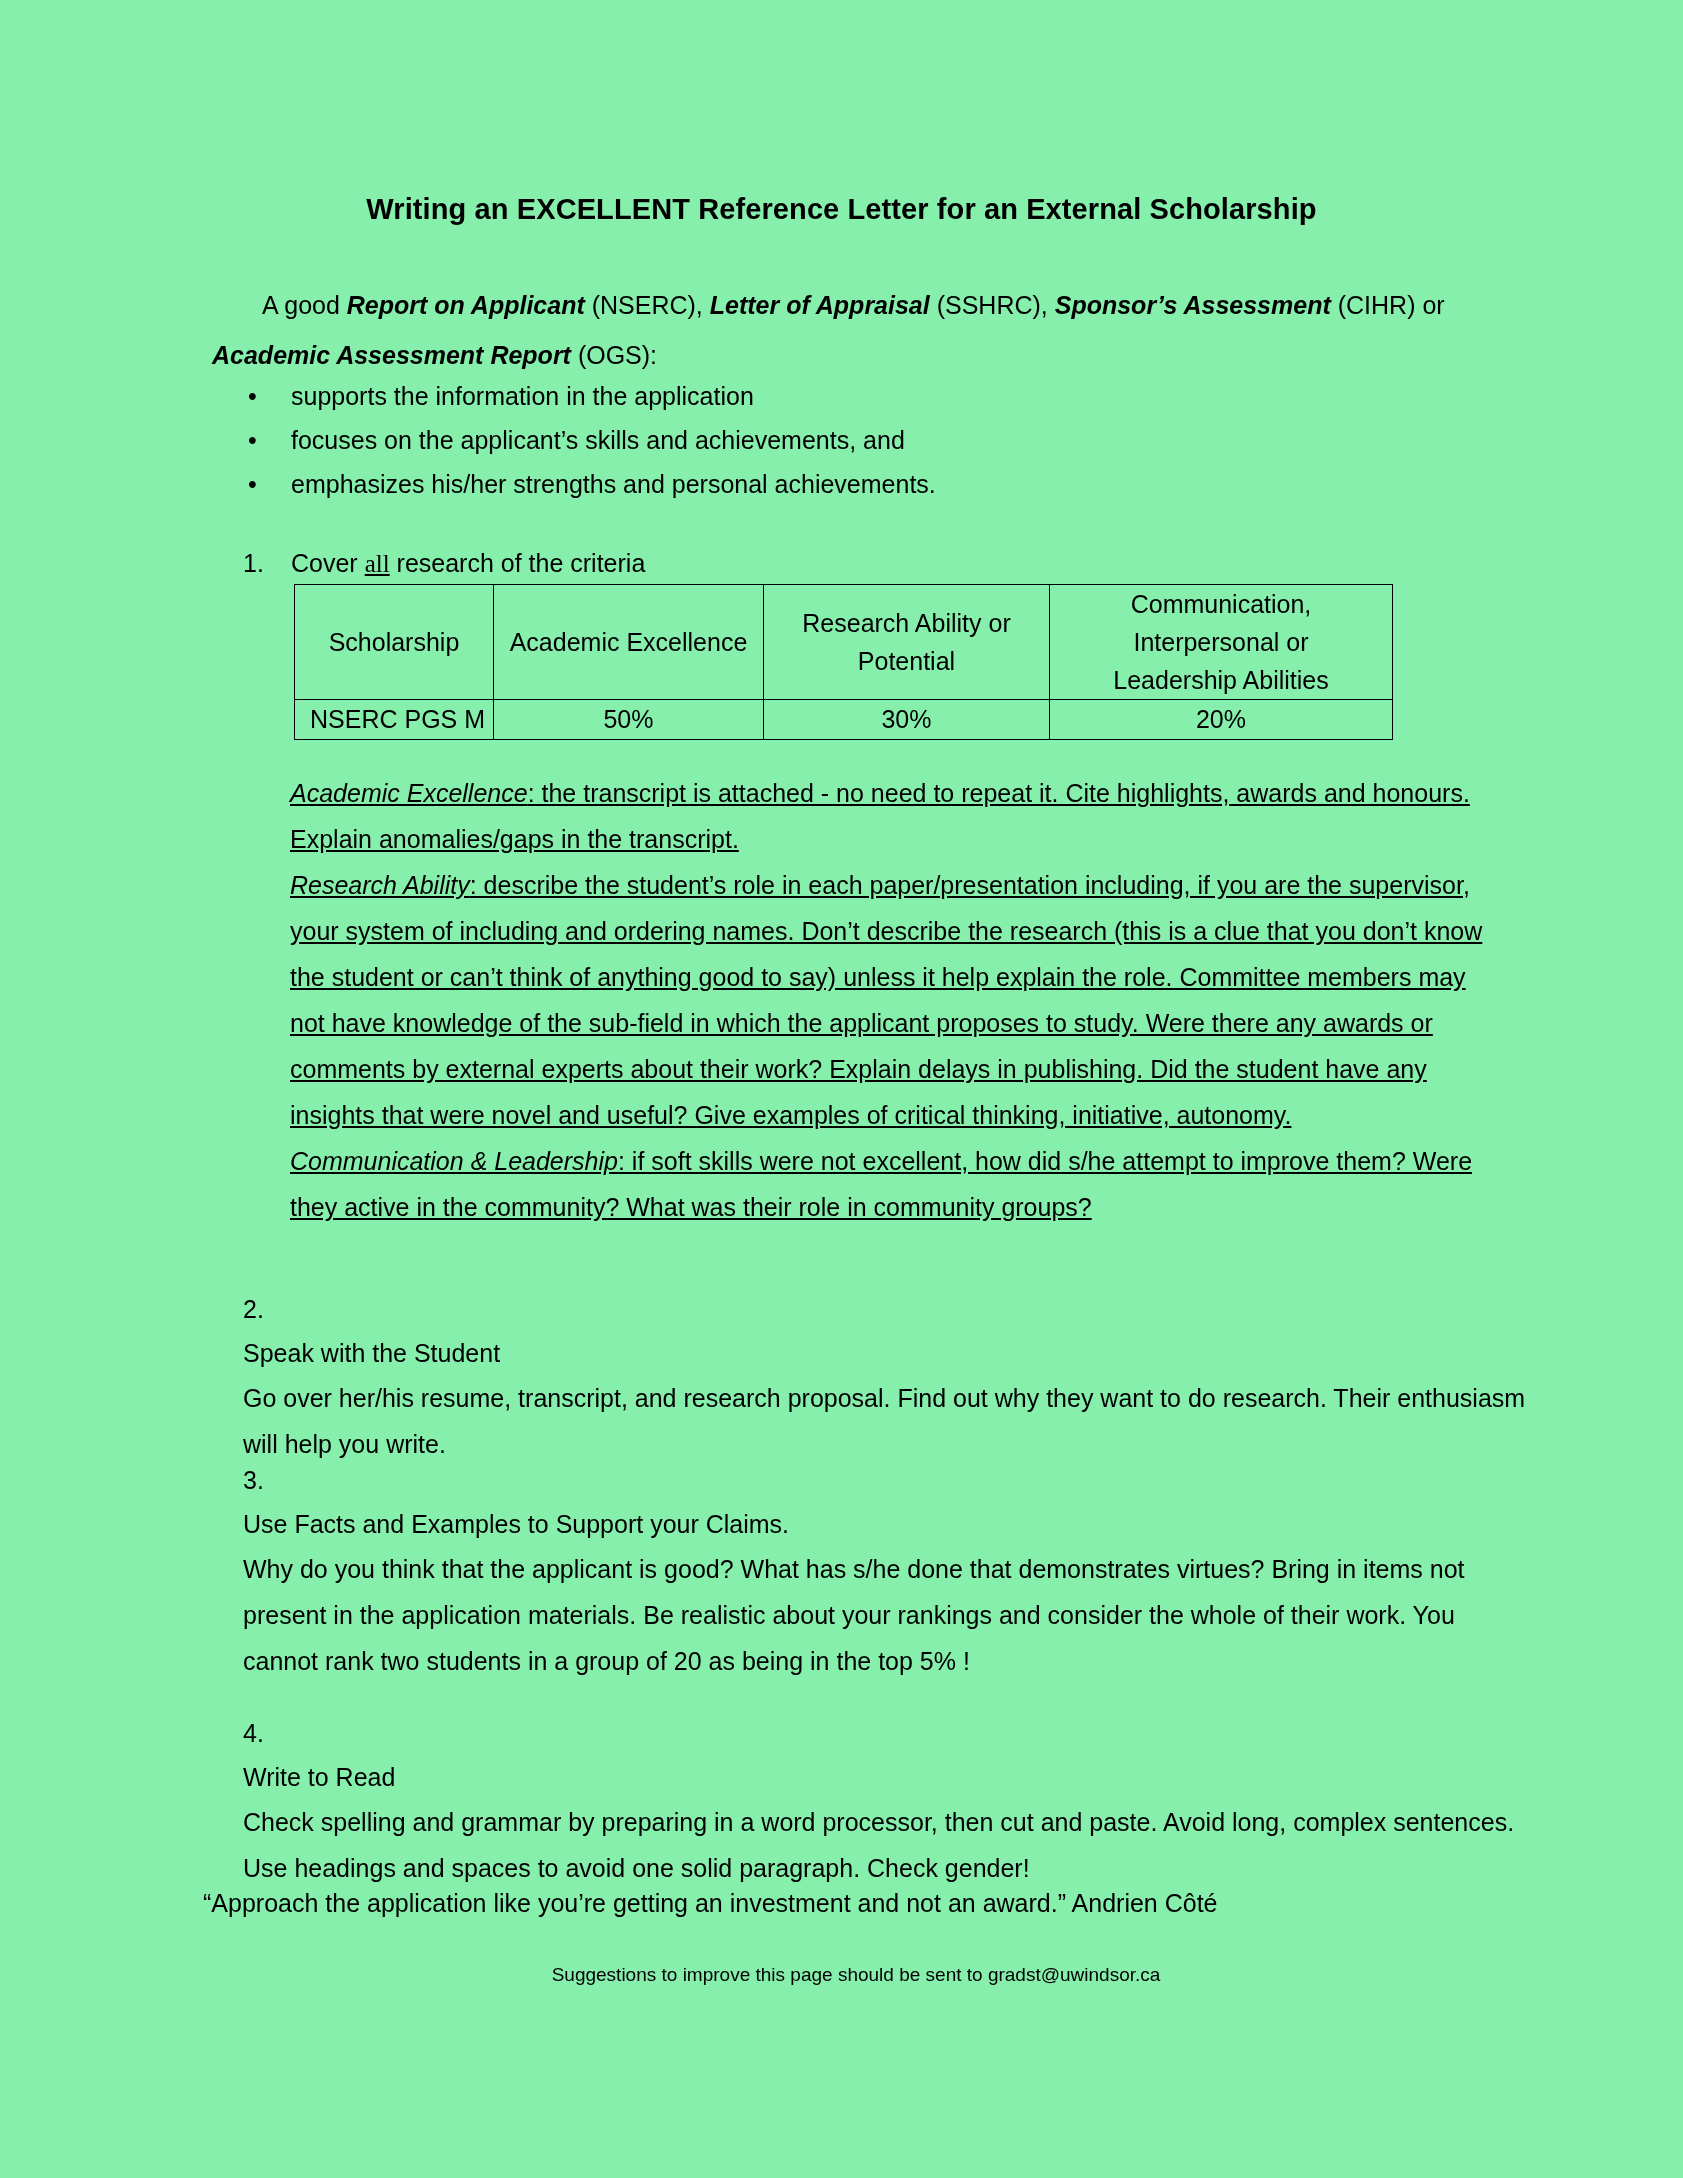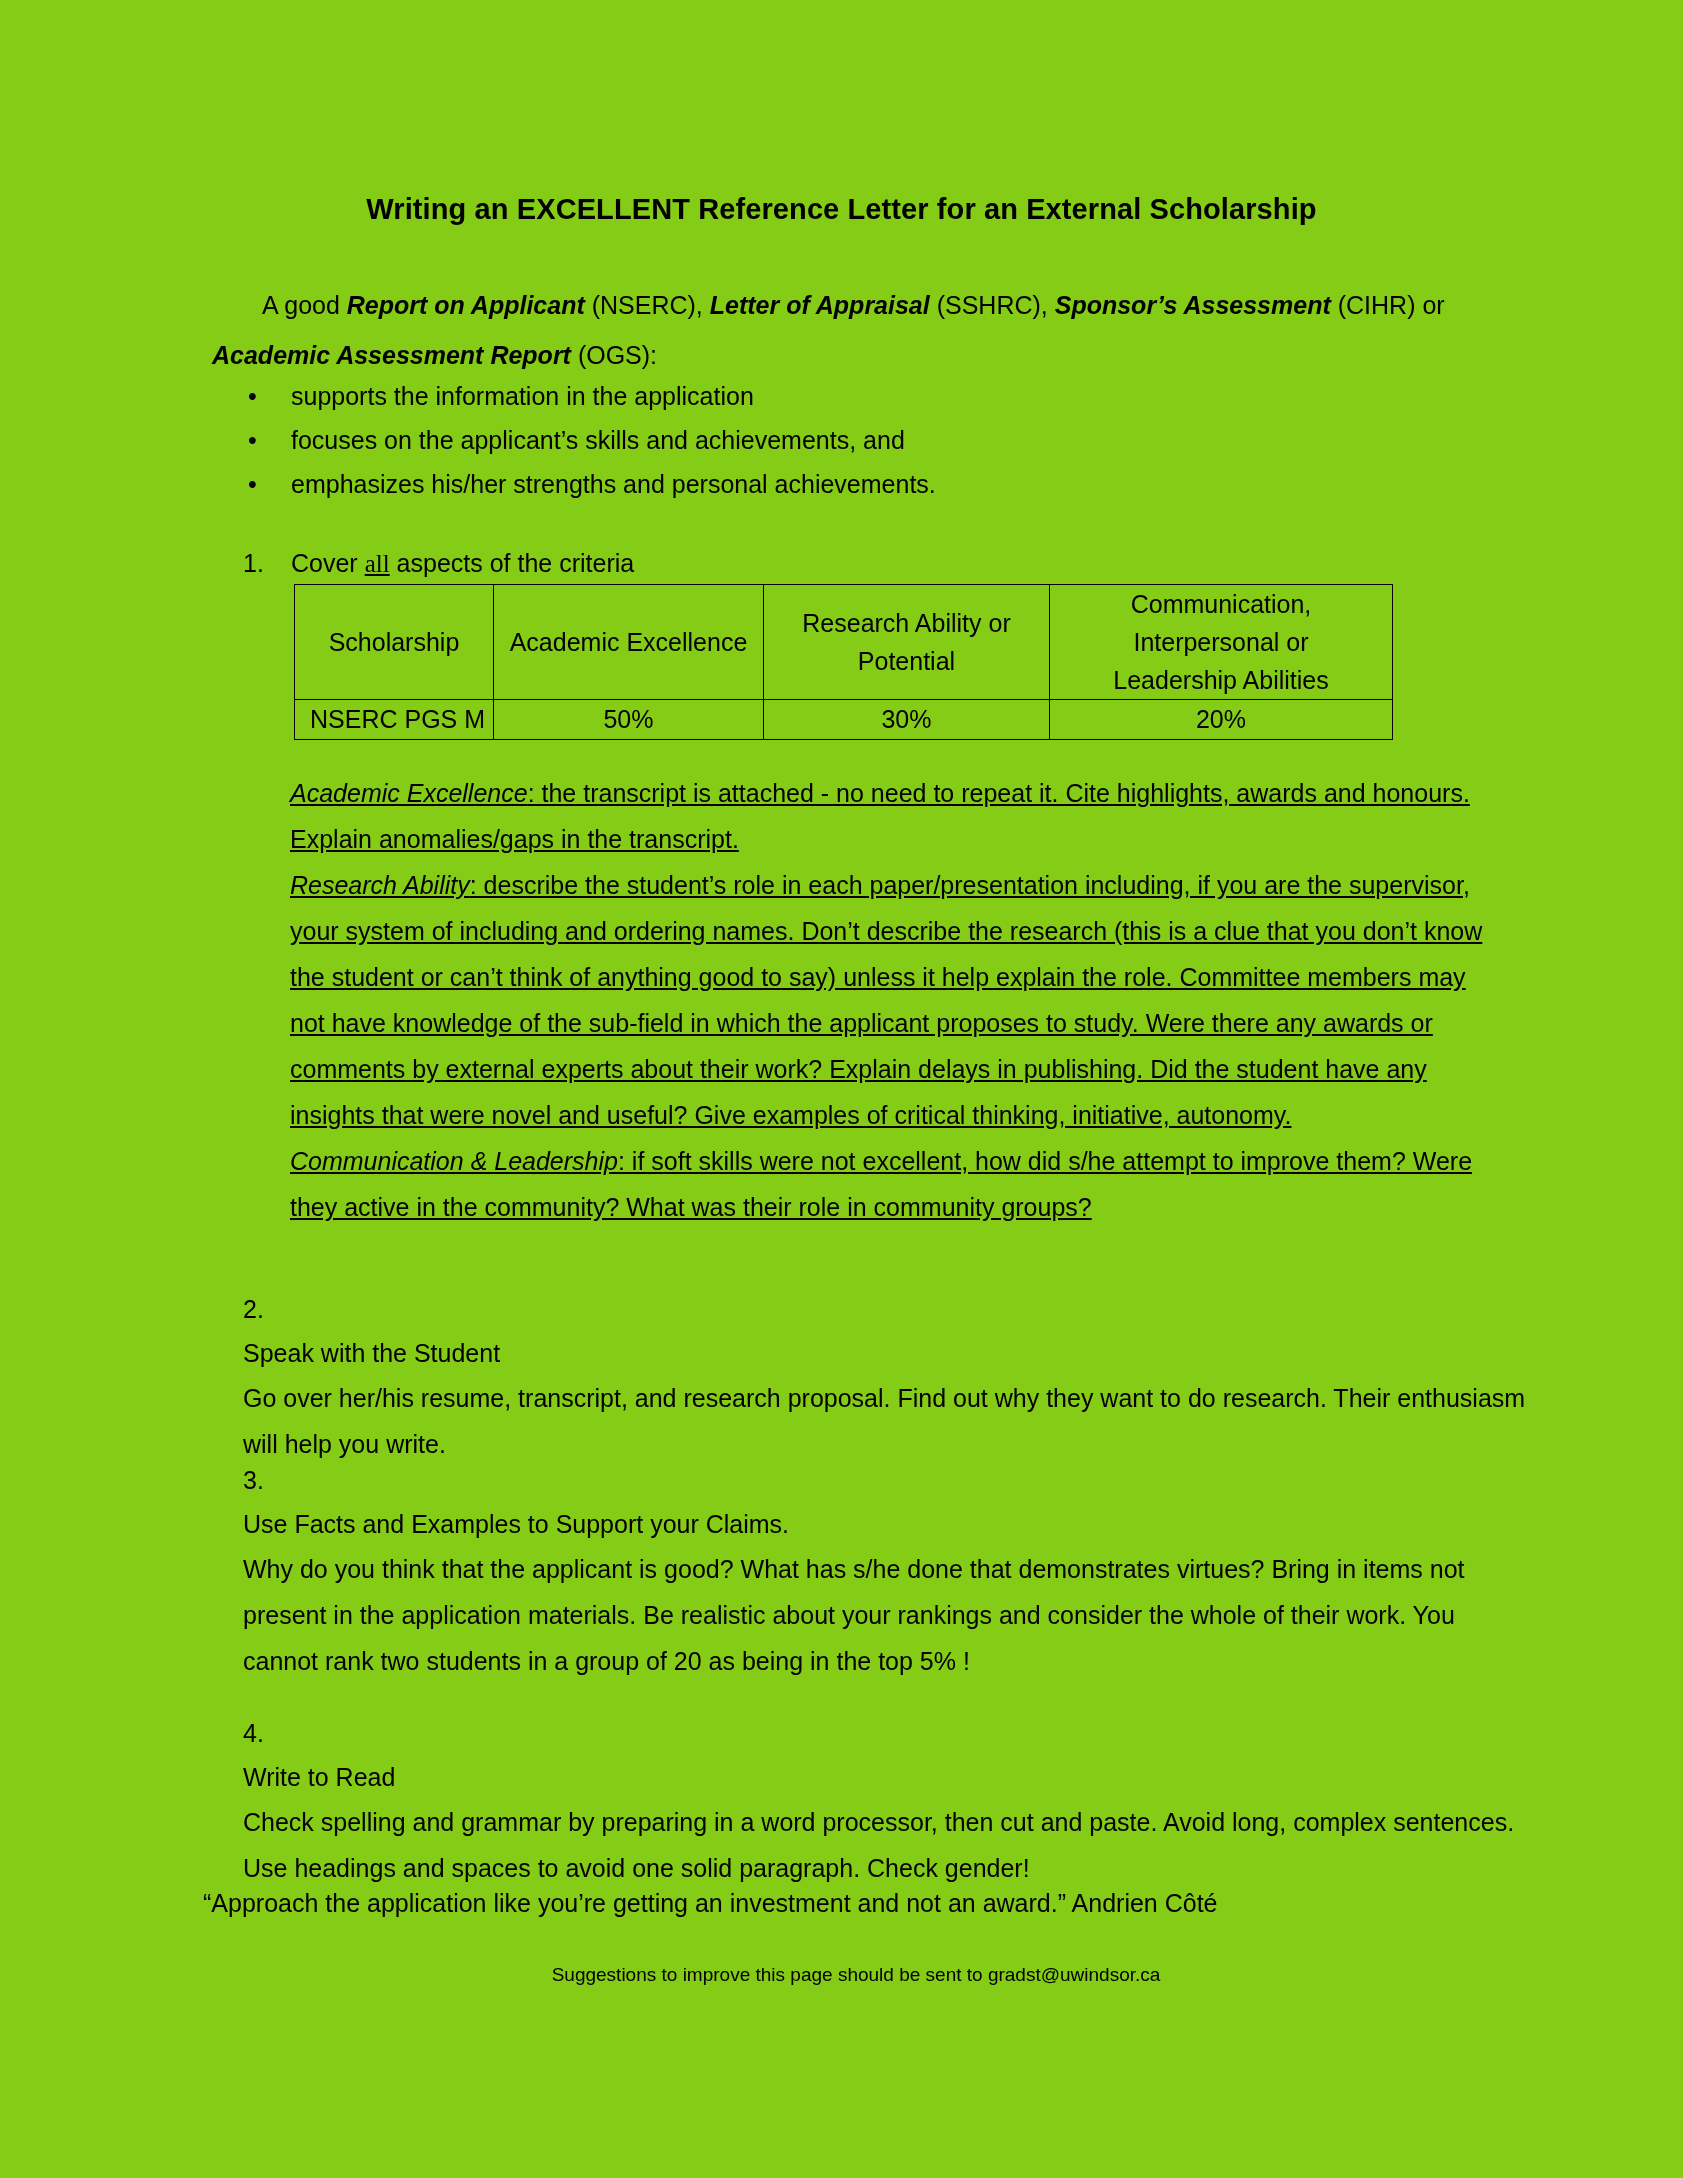--- a/index.html
+++ b/index.html
@@ -12,21 +12,21 @@
     width: 1683px;
     height: 2178px;
     font-family: "Liberation Sans", sans-serif;
     color: #000000;
     -webkit-font-smoothing: antialiased;
   }
   .page {
     position: relative;
     width: 1683px;
     height: 2178px;
-    background: #84cc16;
+    background: #86efac;
     box-sizing: border-box;
     padding: 0;
     overflow: hidden;
   }
 
   
   .doc-title {
     position: absolute;
     left: 0;
     right: 0;
@@ -189,21 +189,21 @@
       <span>focuses on the applicant’s skills and achievements, and</span>
     </div>
     <div class="bullet-row">
       <span class="bullet-dot">•</span>
       <span>emphasizes his/her strengths and personal achievements.</span>
     </div>
   </div>
 
   <div class="numitem" id="item1">
     <span class="num">1.</span>
-    <span class="body"><span>Cover </span><span class="u">all</span><span> aspects of the criteria</span></span>
+    <span class="body"><span>Cover </span><span class="u">all</span><span> research of the criteria</span></span>
   </div>
 
   <table class="crit-table">
     <thead>
       <tr>
         <th class="c0">Scholarship</th>
         <th class="c1">Academic Excellence</th>
         <th class="c2">
           <span>Research Ability or</span><br>
           <span>Potential</span>

